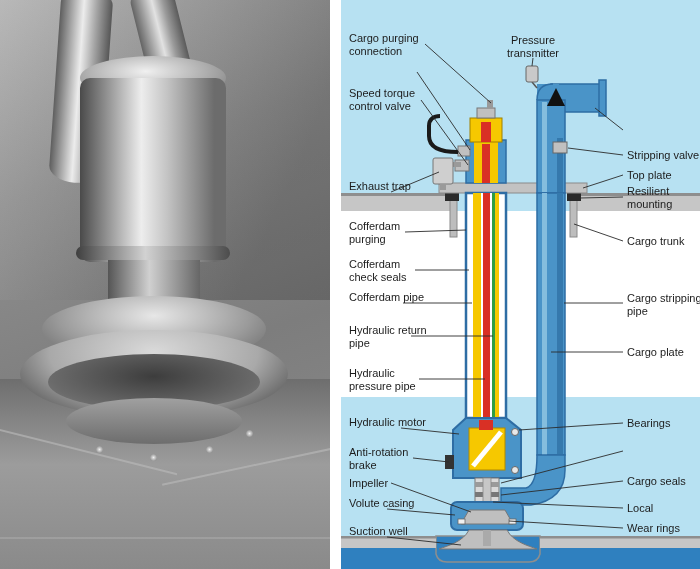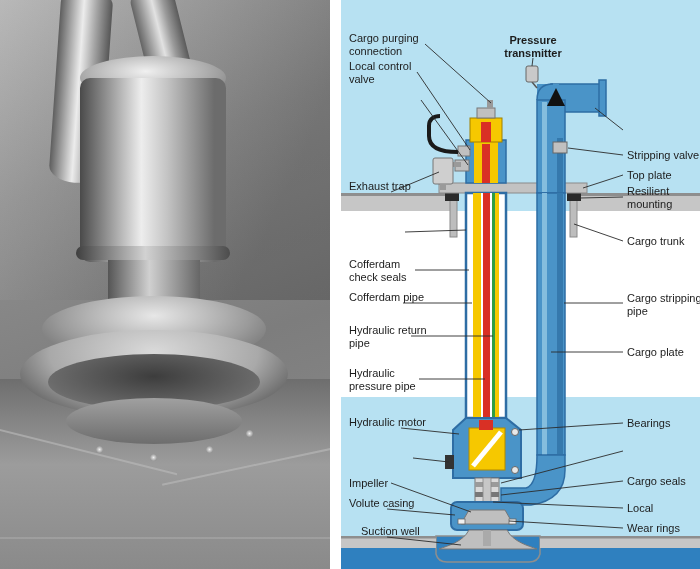--- a/index.html
+++ b/index.html
@@ -37,21 +37,21 @@
          background:radial-gradient(ellipse at 50% 40%,#3d3d3d,#6b6b6b 70%,#8a8a8a);}
   .ph-skirt{left:66px;top:398px;width:176px;height:46px;border-radius:50%;
          background:linear-gradient(180deg,#a0a0a0,#6d6d6d);}
   .ph-bolt{width:7px;height:7px;border-radius:50%;background:radial-gradient(#efefef,#737373);}
 
   
   .diagram{position:absolute;left:330px;top:0;width:370px;height:569px;margin-left:11px;}
   .diagram svg{position:absolute;left:0;top:0;}
   .lbl{position:absolute;font-size:11px;line-height:1.15;color:#1c1c1c;width:80px;}
   .lbl.r{left:286px;width:82px;}
-  .lbl.t{text-align:center;font-weight:bold;}
+  .lbl.t{text-align:center;}
 </style>
 </head>
 <body>
 
 <div class="stage">
 
   <div class="photo">
     <div class="ph-wall-shade"></div>
     <div class="ph-floor"></div>
     <div class="ph-seam1"></div>
@@ -206,30 +206,32 @@
         <line x1="282" y1="352" x2="210" y2="352"></line>
         <line x1="282" y1="423" x2="178" y2="430"></line>
         <line x1="282" y1="451" x2="160" y2="483"></line>
         <line x1="282" y1="481" x2="160" y2="495"></line>
         <line x1="282" y1="508" x2="152" y2="502"></line>
         <line x1="282" y1="528" x2="168" y2="521"></line>
       </g>
     </svg>
 
     <div class="lbl" style="top:32px;left:8px">Cargo purging connection</div>
-    <div class="lbl" style="top:60px;left:8px">Local control valve</div>
+    <div class="lbl" style="top:87px;left:8px">Speed torque control valve</div>
     <div class="lbl" style="top:180px;left:8px">Exhaust trap</div>
+    <div class="lbl" style="top:220px;left:8px">Cofferdam purging</div>
     <div class="lbl" style="top:258px;left:8px">Cofferdam check seals</div>
     <div class="lbl" style="top:291px;left:8px">Cofferdam pipe</div>
     <div class="lbl" style="top:367px;left:8px">Hydraulic pressure pipe</div>
     <div class="lbl" style="top:324px;left:8px">Hydraulic return pipe</div>
     <div class="lbl" style="top:416px;left:8px">Hydraulic motor</div>
+    <div class="lbl" style="top:446px;left:8px">Anti-rotation brake</div>
     <div class="lbl" style="top:477px;left:8px">Impeller</div>
     <div class="lbl" style="top:497px;left:8px">Volute casing</div>
-    <div class="lbl" style="top:525px;left:20px">Suction well</div>
+    <div class="lbl" style="top:525px;left:8px">Suction well</div>
 
     <div class="lbl t" style="top:34px;left:150px;width:84px">Pressure transmitter</div>
 
     <div class="lbl r" style="top:149px">Stripping valve</div>
     <div class="lbl r" style="top:169px">Top plate</div>
     <div class="lbl r" style="top:185px">Resilient mounting</div>
     <div class="lbl r" style="top:235px">Cargo trunk</div>
     <div class="lbl r" style="top:292px">Cargo stripping pipe</div>
     <div class="lbl r" style="top:346px">Cargo plate</div>
     <div class="lbl r" style="top:417px">Bearings</div>

